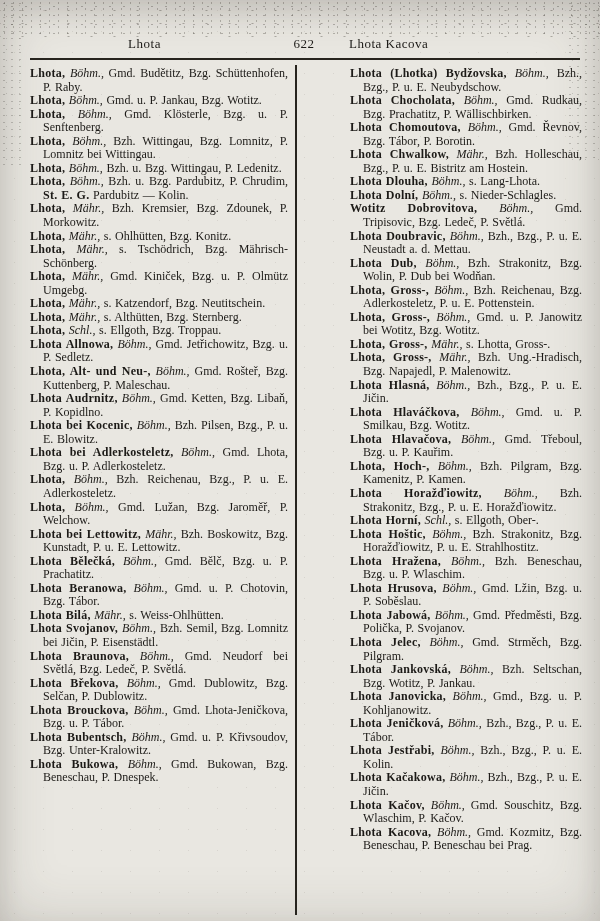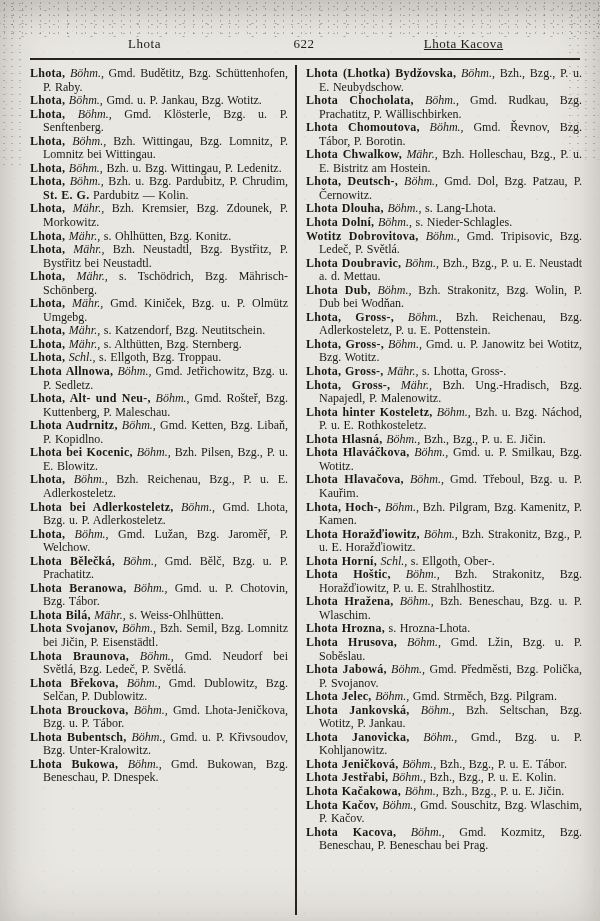--- a/index.html
+++ b/index.html
@@ -24,28 +24,28 @@
       radial-gradient(rgba(40,36,30,.4) .5px, transparent 1px);
     background-size:8px 7px,13px 11px;}
   .grain{inset:0;opacity:.22;
     background-image:radial-gradient(rgba(70,62,50,.5) .5px, transparent 1px);
     background-size:29px 21px;}
   
   .hdr{position:absolute;top:36px;left:30px;right:22px;display:flex;align-items:baseline;
        font-size:13px;letter-spacing:.5px;}
   .hdr .hl{flex:1;text-align:center;}
   .hdr .hc{width:90px;text-align:center;}
-  .hdr .hr{flex:1;text-align:center;text-decoration:underline;}
+  .hdr .hr{flex:1;text-align:left;}
   .rule{position:absolute;top:58px;left:30px;right:20px;height:2px;background:#27241e;}
   
   .cols{position:absolute;top:65px;left:30px;right:18px;bottom:2px;display:flex;}
   .col{overflow:hidden;}
   .col.c0{flex:0 0 258px;padding:2px 7px 0 0;}
   .divider{flex:0 0 2px;background:#27241e;margin-bottom:4px;}
-  .col.c1{flex:1;padding:2px 0 0 9px;}
+  .col.c1{flex:1;padding:2px 0 0 9px;margin-left:44px;}
   .entry{margin:0;text-align:justify;font-size:12px;line-height:13.55px;
          padding-left:13px;text-indent:-13px;word-spacing:.6px;}
   .entry b{font-weight:700;letter-spacing:.25px;}
   .entry i{font-style:italic;}
 </style>
 </head>
 <body>
 
 <div class="page">
   <div class="noise noise-top"></div>
@@ -63,69 +63,66 @@
   <div class="cols">
     <div class="col c0">
         <p class="entry"><b>Lhota,</b> <i>Böhm.,</i> Gmd. Budětitz, Bzg. Schüttenhofen, P. Raby.</p>
         <p class="entry"><b>Lhota,</b> <i>Böhm.,</i> Gmd. u. P. Jankau, Bzg. Wotitz.</p>
         <p class="entry"><b>Lhota,</b> <i>Böhm.,</i> Gmd. Klösterle, Bzg. u. P. Senftenberg.</p>
         <p class="entry"><b>Lhota,</b> <i>Böhm.,</i> Bzh. Wittingau, Bzg. Lomnitz, P. Lomnitz bei Wittingau.</p>
         <p class="entry"><b>Lhota,</b> <i>Böhm.,</i> Bzh. u. Bzg. Wittingau, P. Ledenitz.</p>
         <p class="entry"><b>Lhota,</b> <i>Böhm.,</i> Bzh. u. Bzg. Pardubitz, P. Chrudim, <b>St. E. G.</b> Pardubitz — Kolin.</p>
         <p class="entry"><b>Lhota,</b> <i>Mähr.,</i> Bzh. Kremsier, Bzg. Zdounek, P. Morkowitz.</p>
         <p class="entry"><b>Lhota,</b> <i>Mähr.,</i> s. Ohlhütten, Bzg. Konitz.</p>
-        <p class="entry"><b>Lhota,</b> <i>Mähr.,</i> Bzh. Neustadtl, Bzg. Bystřitz, P. Bystřitz bei Neustadtl.</p>
         <p class="entry"><b>Lhota,</b> <i>Mähr.,</i> s. Tschödrich, Bzg. Mährisch-Schönberg.</p>
         <p class="entry"><b>Lhota,</b> <i>Mähr.,</i> Gmd. Kiniček, Bzg. u. P. Olmütz Umgebg.</p>
         <p class="entry"><b>Lhota,</b> <i>Mähr.,</i> s. Katzendorf, Bzg. Neutitschein.</p>
         <p class="entry"><b>Lhota,</b> <i>Mähr.,</i> s. Althütten, Bzg. Sternberg.</p>
         <p class="entry"><b>Lhota,</b> <i>Schl.,</i> s. Ellgoth, Bzg. Troppau.</p>
         <p class="entry"><b>Lhota Allnowa,</b> <i>Böhm.,</i> Gmd. Jetřichowitz, Bzg. u. P. Sedletz.</p>
         <p class="entry"><b>Lhota, Alt- und Neu-,</b> <i>Böhm.,</i> Gmd. Rošteř, Bzg. Kuttenberg, P. Maleschau.</p>
         <p class="entry"><b>Lhota Audrnitz,</b> <i>Böhm.,</i> Gmd. Ketten, Bzg. Libaň, P. Kopidlno.</p>
         <p class="entry"><b>Lhota bei Kocenic,</b> <i>Böhm.,</i> Bzh. Pilsen, Bzg., P. u. E. Blowitz.</p>
+        <p class="entry"><b>Lhota bei Adlerkosteletz,</b> <i>Böhm.,</i> Gmd. Lhota, Bzg. u. P. Adlerkosteletz.</p>
         <p class="entry"><b>Lhota,</b> <i>Böhm.,</i> Bzh. Reichenau, Bzg., P. u. E. Adlerkosteletz.</p>
-        <p class="entry"><b>Lhota bei Adlerkosteletz,</b> <i>Böhm.,</i> Gmd. Lhota, Bzg. u. P. Adlerkosteletz.</p>
         <p class="entry"><b>Lhota,</b> <i>Böhm.,</i> Gmd. Lužan, Bzg. Jaroměř, P. Welchow.</p>
+        <p class="entry"><b>Lhota bei Lettowitz,</b> <i>Mähr.,</i> Bzh. Boskowitz, Bzg. Kunstadt, P. u. E. Lettowitz.</p>
         <p class="entry"><b>Lhota Bělečká,</b> <i>Böhm.,</i> Gmd. Bělč, Bzg. u. P. Prachatitz.</p>
         <p class="entry"><b>Lhota Beranowa,</b> <i>Böhm.,</i> Gmd. u. P. Chotovin, Bzg. Tábor.</p>
         <p class="entry"><b>Lhota Bilá,</b> <i>Mähr.,</i> s. Weiss-Ohlhütten.</p>
         <p class="entry"><b>Lhota Svojanov,</b> <i>Böhm.,</i> Bzh. Semil, Bzg. Lomnitz bei Jičin, P. Eisenstädtl.</p>
         <p class="entry"><b>Lhota Braunova,</b> <i>Böhm.,</i> Gmd. Neudorf bei Světlá, Bzg. Ledeč, P. Světlá.</p>
         <p class="entry"><b>Lhota Břekova,</b> <i>Böhm.,</i> Gmd. Dublowitz, Bzg. Selčan, P. Dublowitz.</p>
         <p class="entry"><b>Lhota Brouckova,</b> <i>Böhm.,</i> Gmd. Lhota-Jeničkova, Bzg. u. P. Tábor.</p>
         <p class="entry"><b>Lhota Bubentsch,</b> <i>Böhm.,</i> Gmd. u. P. Křivsoudov, Bzg. Unter-Kralowitz.</p>
         <p class="entry"><b>Lhota Bukowa,</b> <i>Böhm.,</i> Gmd. Bukowan, Bzg. Beneschau, P. Dnespek.</p>
       </div>
     <div class="divider"></div>
     <div class="col c1">
         <p class="entry"><b>Lhota (Lhotka) Bydžovska,</b> <i>Böhm.,</i> Bzh., Bzg., P. u. E. Neubydschow.</p>
         <p class="entry"><b>Lhota Chocholata,</b> <i>Böhm.,</i> Gmd. Rudkau, Bzg. Prachatitz, P. Wällischbirken.</p>
         <p class="entry"><b>Lhota Chomoutova,</b> <i>Böhm.,</i> Gmd. Řevnov, Bzg. Tábor, P. Borotin.</p>
         <p class="entry"><b>Lhota Chwalkow,</b> <i>Mähr.,</i> Bzh. Holleschau, Bzg., P. u. E. Bistritz am Hostein.</p>
-        <p class="entry"><b>Lhota, Deutsch-,</b> <i>Böhm.,</i> Gmd. Dol, Bzg. Patzau, P. Černowitz.</p>
         <p class="entry"><b>Lhota Dlouha,</b> <i>Böhm.,</i> s. Lang-Lhota.</p>
         <p class="entry"><b>Lhota Dolní,</b> <i>Böhm.,</i> s. Nieder-Schlagles.</p>
         <p class="entry"><b>Wotitz Dobrovitova,</b> <i>Böhm.,</i> Gmd. Tripisovic, Bzg. Ledeč, P. Světlá.</p>
         <p class="entry"><b>Lhota Doubravic,</b> <i>Böhm.,</i> Bzh., Bzg., P. u. E. Neustadt a. d. Mettau.</p>
         <p class="entry"><b>Lhota Dub,</b> <i>Böhm.,</i> Bzh. Strakonitz, Bzg. Wolin, P. Dub bei Wodňan.</p>
         <p class="entry"><b>Lhota, Gross-,</b> <i>Böhm.,</i> Bzh. Reichenau, Bzg. Adlerkosteletz, P. u. E. Pottenstein.</p>
         <p class="entry"><b>Lhota, Gross-,</b> <i>Böhm.,</i> Gmd. u. P. Janowitz bei Wotitz, Bzg. Wotitz.</p>
         <p class="entry"><b>Lhota, Gross-,</b> <i>Mähr.,</i> s. Lhotta, Gross-.</p>
         <p class="entry"><b>Lhota, Gross-,</b> <i>Mähr.,</i> Bzh. Ung.-Hradisch, Bzg. Napajedl, P. Malenowitz.</p>
-        <p class="entry"><b>Lhota hinter Kosteletz,</b> <i>Böhm.,</i> Bzh. u. Bzg. Náchod, P. u. E. Rothkosteletz.</p>
         <p class="entry"><b>Lhota Hlasná,</b> <i>Böhm.,</i> Bzh., Bzg., P. u. E. Jičin.</p>
         <p class="entry"><b>Lhota Hlaváčkova,</b> <i>Böhm.,</i> Gmd. u. P. Smilkau, Bzg. Wotitz.</p>
         <p class="entry"><b>Lhota Hlavačova,</b> <i>Böhm.,</i> Gmd. Třeboul, Bzg. u. P. Kauřim.</p>
         <p class="entry"><b>Lhota, Hoch-,</b> <i>Böhm.,</i> Bzh. Pilgram, Bzg. Kamenitz, P. Kamen.</p>
         <p class="entry"><b>Lhota Horažďiowitz,</b> <i>Böhm.,</i> Bzh. Strakonitz, Bzg., P. u. E. Horažďiowitz.</p>
         <p class="entry"><b>Lhota Horní,</b> <i>Schl.,</i> s. Ellgoth, Ober-.</p>
         <p class="entry"><b>Lhota Hoštic,</b> <i>Böhm.,</i> Bzh. Strakonitz, Bzg. Horažďiowitz, P. u. E. Strahlhostitz.</p>
         <p class="entry"><b>Lhota Hražena,</b> <i>Böhm.,</i> Bzh. Beneschau, Bzg. u. P. Wlaschim.</p>
-        <p class="entry"><b>Lhota Hrozna,</b> s. Hrozna-Lhota.</p>
         <p class="entry"><b>Lhota Hrusova,</b> <i>Böhm.,</i> Gmd. Lžin, Bzg. u. P. Soběslau.</p>
         <p class="entry"><b>Lhota Jabowá,</b> <i>Böhm.,</i> Gmd. Předměsti, Bzg. Polička, P. Svojanov.</p>
         <p class="entry"><b>Lhota Jelec,</b> <i>Böhm.,</i> Gmd. Strměch, Bzg. Pilgram.</p>
         <p class="entry"><b>Lhota Jankovská,</b> <i>Böhm.,</i> Bzh. Seltschan, Bzg. Wotitz, P. Jankau.</p>
         <p class="entry"><b>Lhota Janovicka,</b> <i>Böhm.,</i> Gmd., Bzg. u. P. Kohljanowitz.</p>
         <p class="entry"><b>Lhota Jeničková,</b> <i>Böhm.,</i> Bzh., Bzg., P. u. E. Tábor.</p>
         <p class="entry"><b>Lhota Jestřabi,</b> <i>Böhm.,</i> Bzh., Bzg., P. u. E. Kolin.</p>
         <p class="entry"><b>Lhota Kačakowa,</b> <i>Böhm.,</i> Bzh., Bzg., P. u. E. Jičin.</p>
         <p class="entry"><b>Lhota Kačov,</b> <i>Böhm.,</i> Gmd. Souschitz, Bzg. Wlaschim, P. Kačov.</p>
         <p class="entry"><b>Lhota Kacova,</b> <i>Böhm.,</i> Gmd. Kozmitz, Bzg. Beneschau, P. Beneschau bei Prag.</p>

